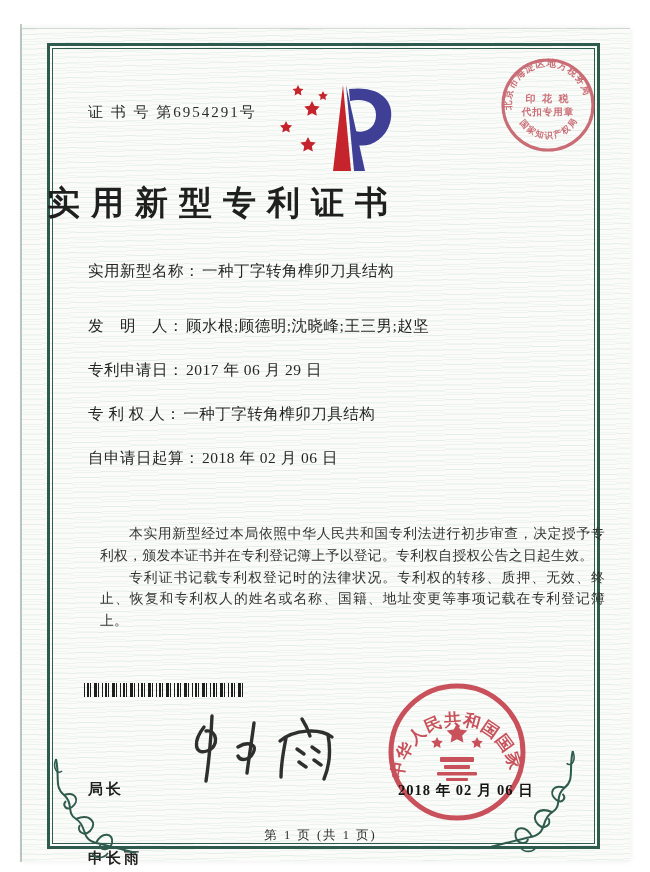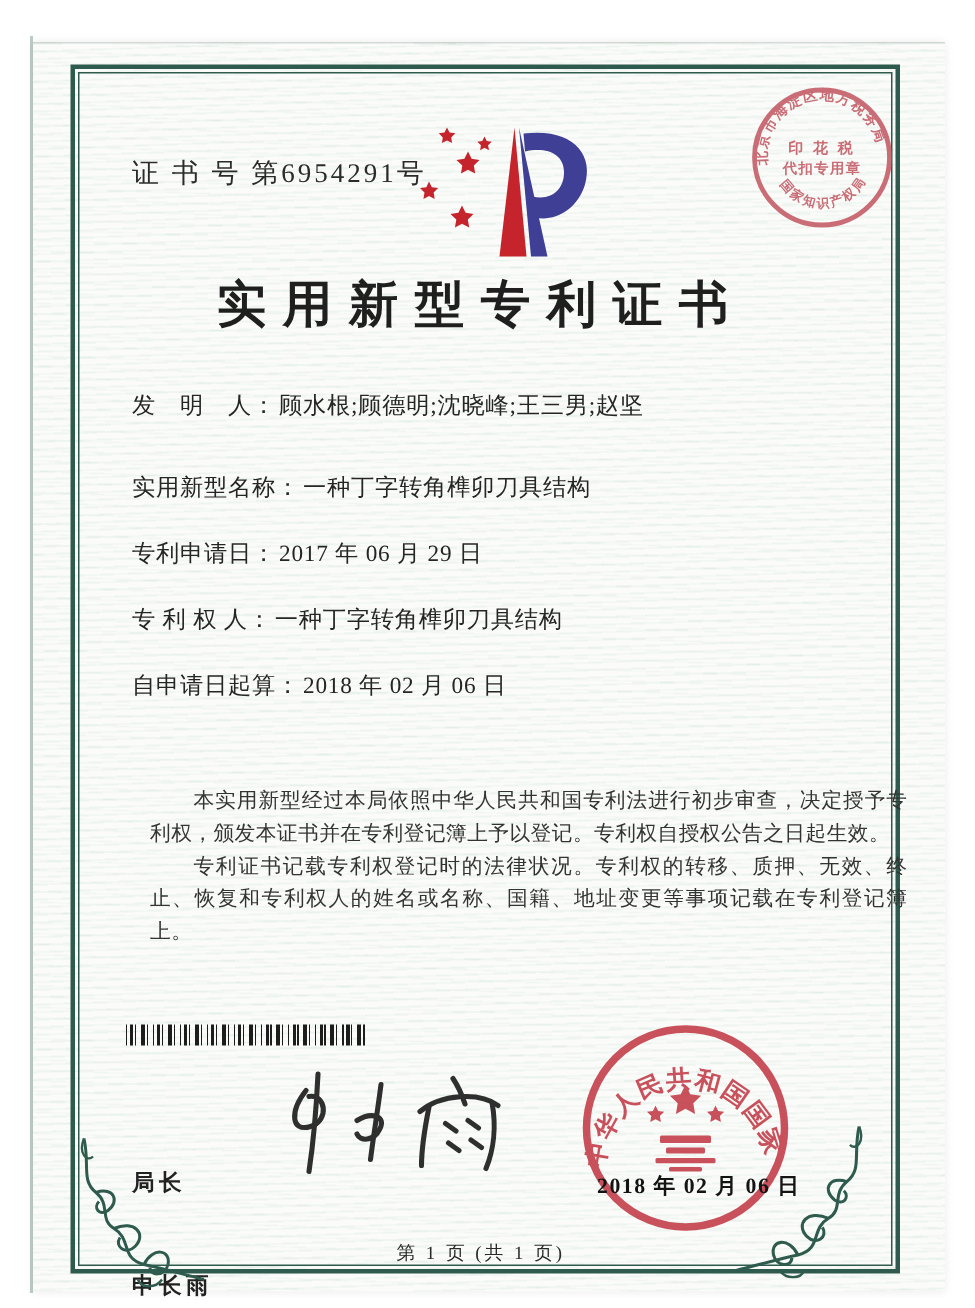--- a/index.html
+++ b/index.html
@@ -22,27 +22,27 @@
   .frame{
     position:absolute;left:25px;top:14px;width:547px;height:800px;
     border:3px solid #2e5b4e;
   }
   .frame-inner{
     position:absolute;left:2px;top:2px;right:2px;bottom:2px;
     border:1px solid #2e5b4e;
   }
   .cert-no{
     position:absolute;left:66px;top:74px;
-    font-size:18px;letter-spacing:2px;color:#2b2b2b;
+    font-size:15px;letter-spacing:2px;color:#2b2b2b;
   }
   .logo{position:absolute;left:248px;top:50px;width:134px;height:100px;}
   .tax-seal{position:absolute;left:478px;top:28px;width:96px;height:96px;opacity:.85;}
   .title{
     position:absolute;left:25px;top:152px;width:547px;
-    text-align:center;font-size:33px;font-weight:bold;
+    text-align:left;font-size:33px;font-weight:bold;
     letter-spacing:11px;color:#1f1f1f;
   }
   .fields{position:absolute;left:66px;top:230px;width:500px;}
   .field-row{font-size:15.5px;line-height:24px;margin-bottom:20px;letter-spacing:.5px;color:#252525;}
   .field-row:first-child{margin-bottom:31px;}
   .field-row .val{margin-left:2px;}
   .paras{position:absolute;left:66px;top:494px;width:505px;margin-left:12px;}
   .paras p{
     margin:0;font-size:13.8px;line-height:21.8px;color:#333;
     text-indent:2.1em;text-align:justify;letter-spacing:.3px;
@@ -114,24 +114,24 @@
       <textPath href="#taxBottom" startOffset="4">国家知识产权局</textPath>
     </text>
     <text x="48" y="45" text-anchor="middle" class="seal-text" font-size="10" fill="#c25560" letter-spacing="2">印 花 税</text>
     <text x="48" y="58" text-anchor="middle" class="seal-text" font-size="9.5" fill="#c25560" letter-spacing="1">代扣专用章</text>
   </svg>
 
   <div class="title">实用新型专利证书</div>
 
   <div class="fields">
     <div class="field-row">
+      <span class="lbl">实用新型名称：</span><span class="val">一种丁字转角榫卯刀具结构</span>
+    </div>
+    <div class="field-row">
       <span class="lbl">发　明　人：</span><span class="val">顾水根;顾德明;沈晓峰;王三男;赵坚</span>
-    </div>
-    <div class="field-row">
-      <span class="lbl">实用新型名称：</span><span class="val">一种丁字转角榫卯刀具结构</span>
     </div>
     <div class="field-row">
       <span class="lbl">专利申请日：</span><span class="val">2017 年 06 月 29 日</span>
     </div>
     <div class="field-row">
       <span class="lbl">专 利 权 人：</span><span class="val">一种丁字转角榫卯刀具结构</span>
     </div>
     <div class="field-row">
       <span class="lbl">自申请日起算：</span><span class="val">2018 年 02 月 06 日</span>
     </div>

